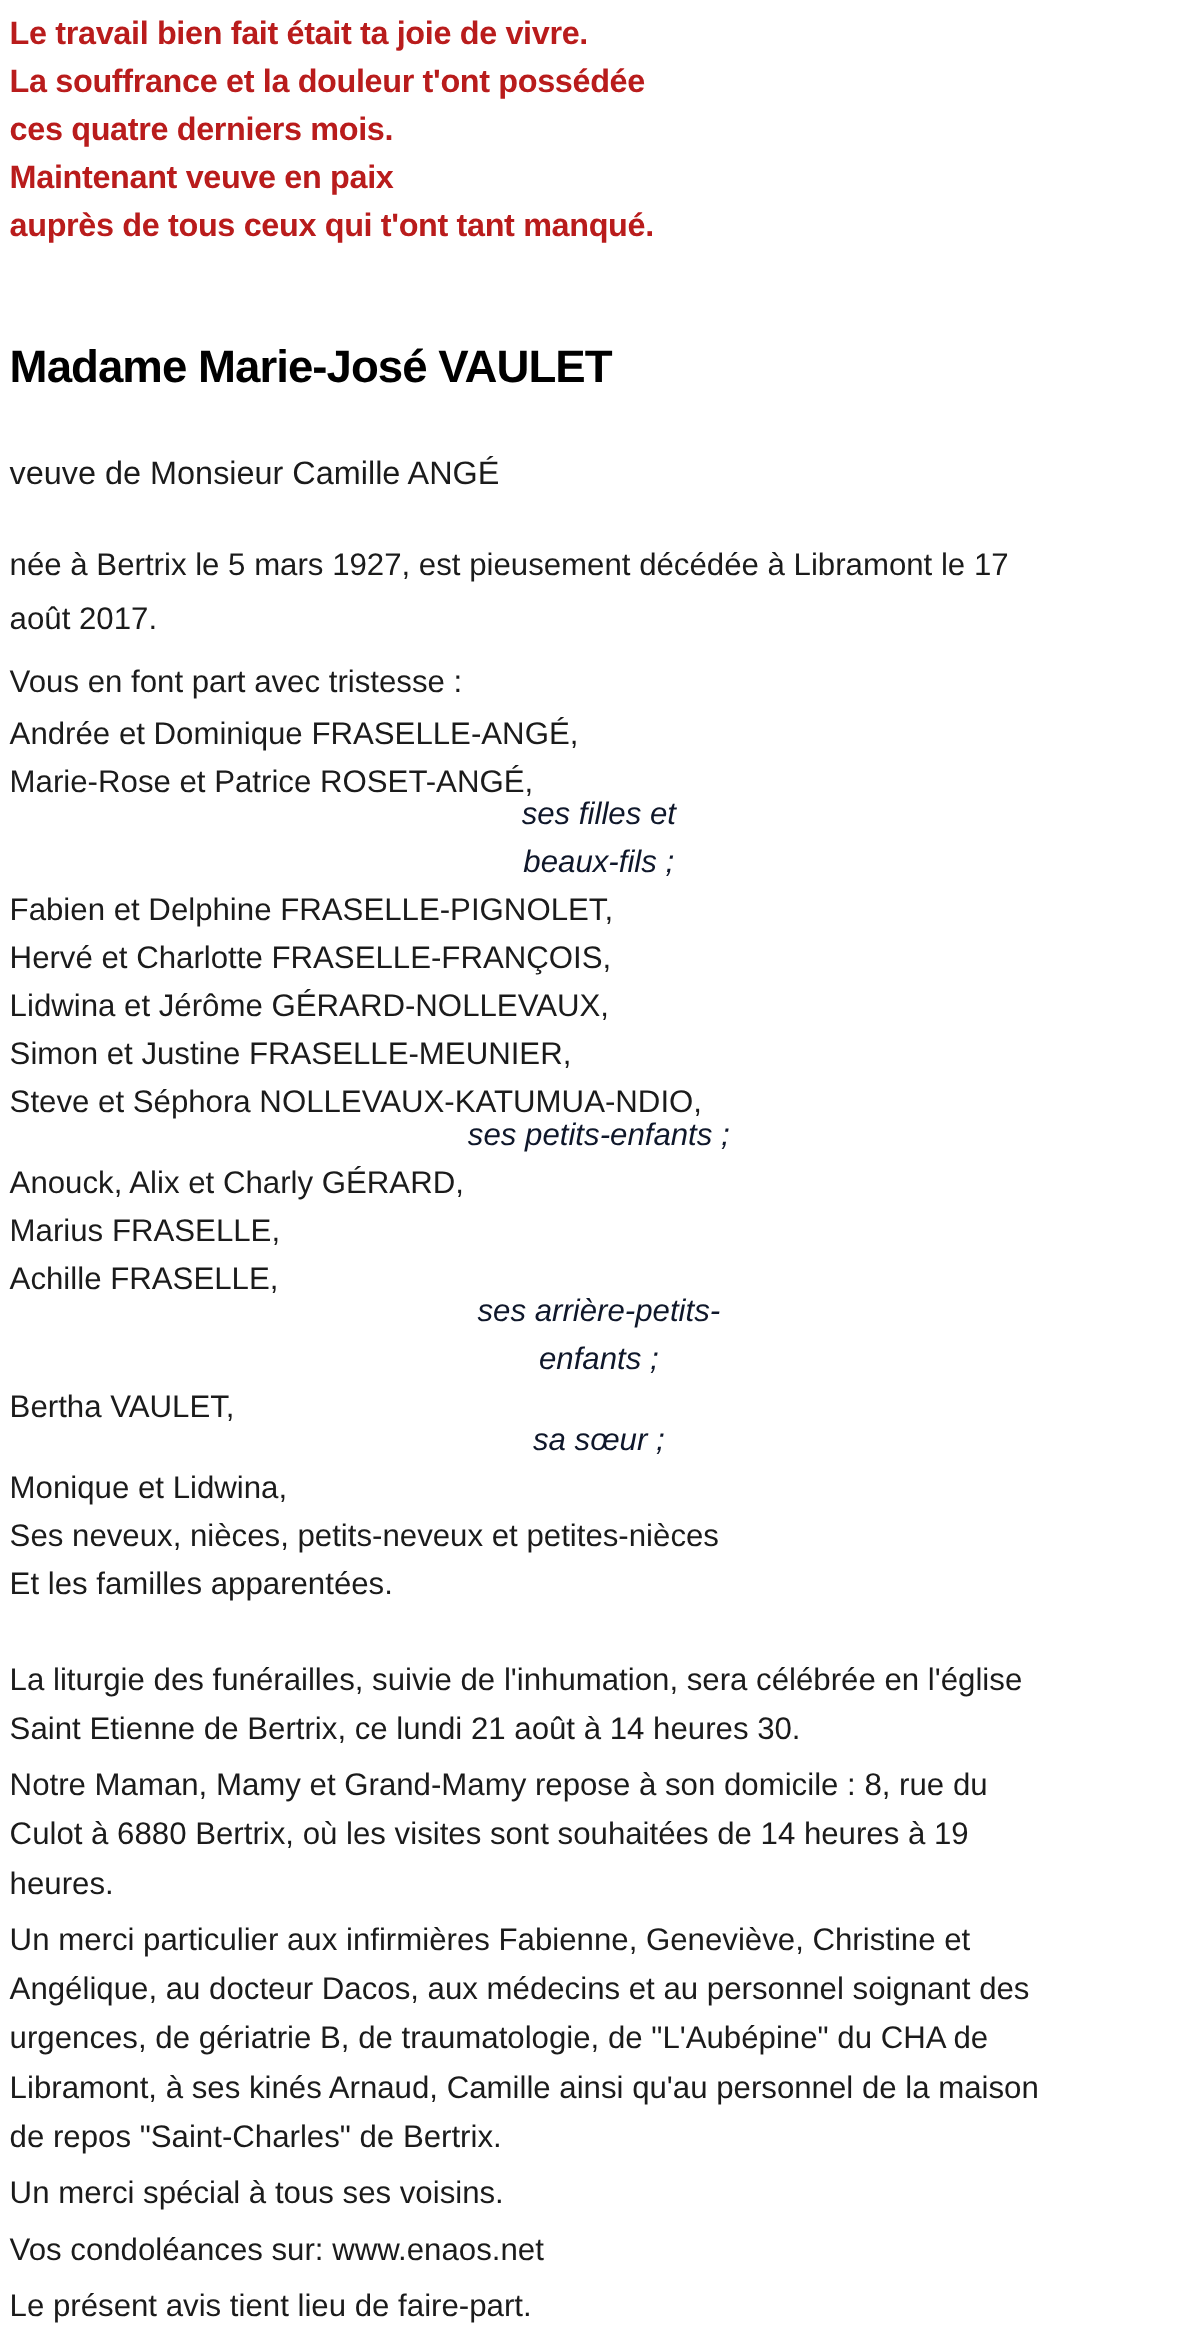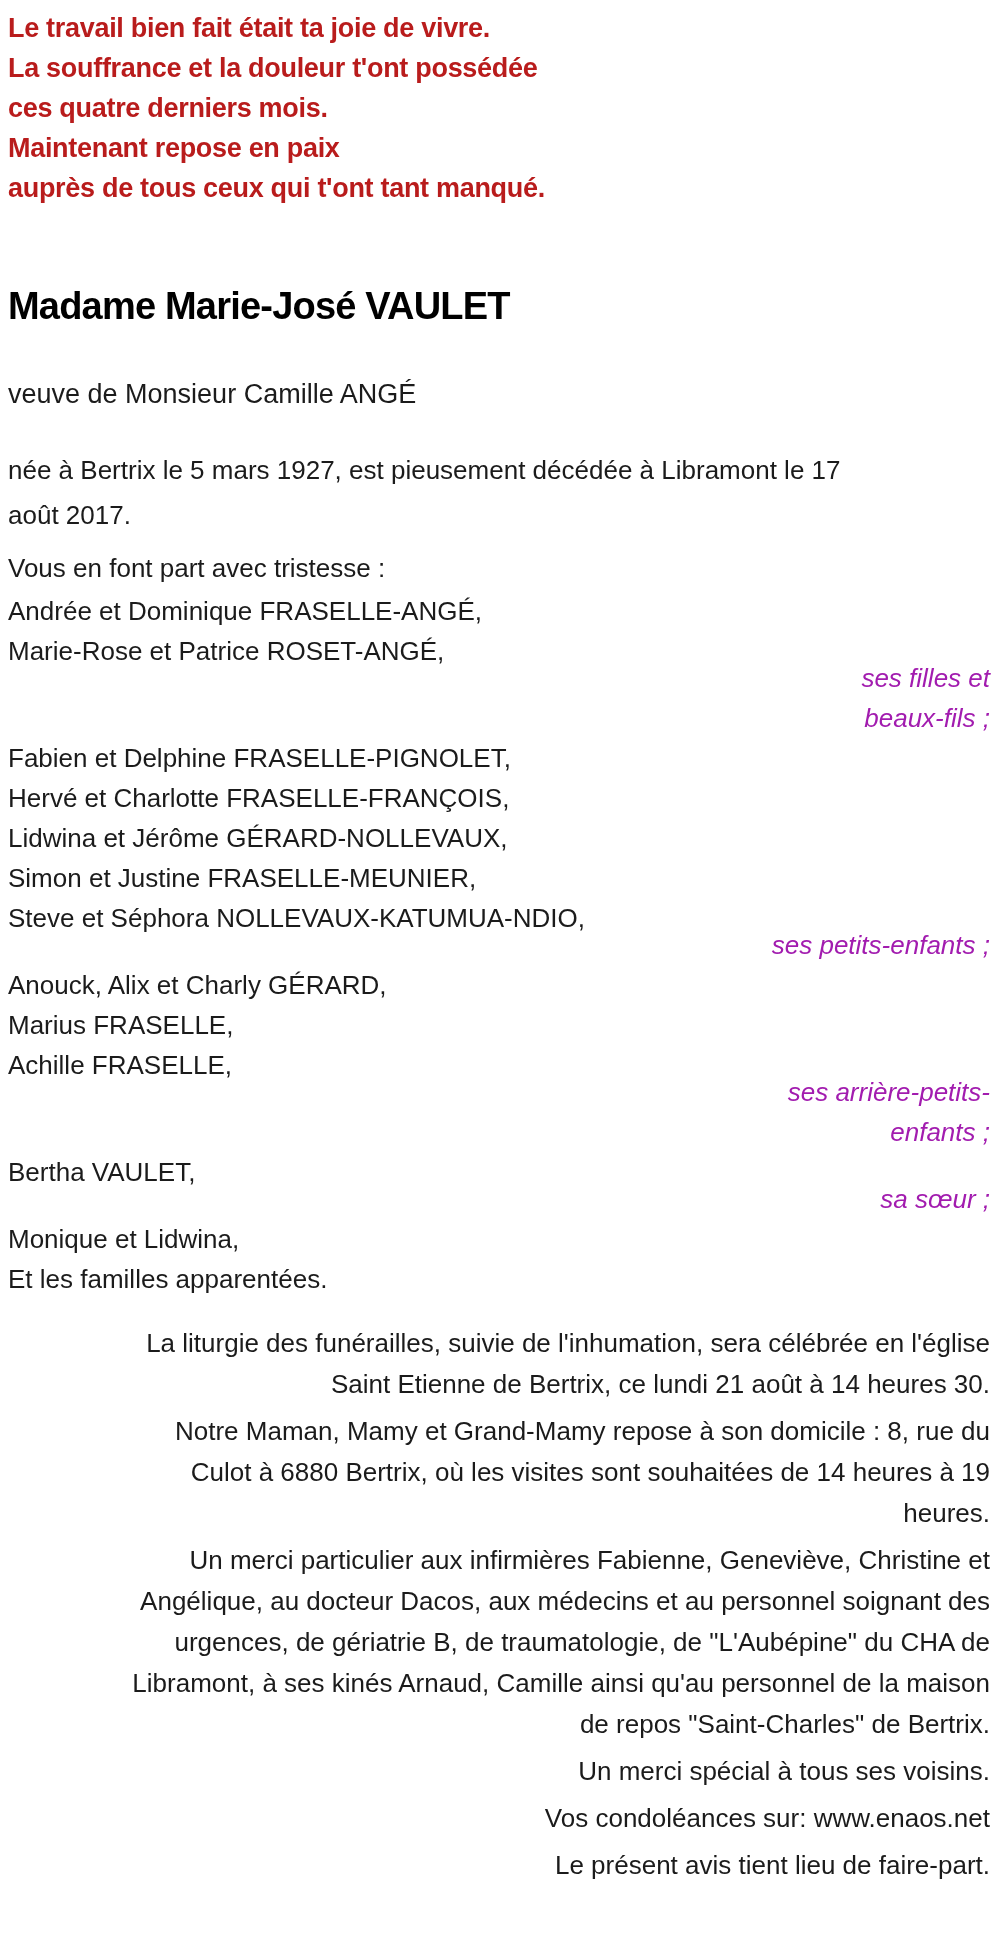--- a/index.html
+++ b/index.html
@@ -55,46 +55,45 @@
   }
   .names-line {
     font-size: 26px;
     line-height: 40px;
     white-space: nowrap;
   }
   .relation {
     font-size: 26px;
     line-height: 40px;
     font-style: italic;
-    text-align: right;
+    text-align: center;
     white-space: pre-line;
     margin-top: -13px;
-    color: #a21caf;
+    color: #0f172a;
   }
   .paragraphs {
-    margin-top: 24px;
-    text-align: right;
+    margin-top: 40px;
   }
   .para {
     margin: 0 0 6px 0;
     font-size: 26px;
     line-height: 41px;
     white-space: pre-line;
   }
 </style>
 </head>
 <body>
 
 <div class="page">
 
   <div class="epitaph">
     <div class="epitaph-line">Le travail bien fait était ta joie de vivre.</div>
     <div class="epitaph-line">La souffrance et la douleur t'ont possédée</div>
     <div class="epitaph-line">ces quatre derniers mois.</div>
-    <div class="epitaph-line">Maintenant repose en paix</div>
+    <div class="epitaph-line">Maintenant veuve en paix</div>
     <div class="epitaph-line">auprès de tous ceux qui t'ont tant manqué.</div>
   </div>
 
   <h1 class="title">Madame Marie-José VAULET</h1>
 
   <div class="subtitle">veuve de Monsieur Camille ANGÉ</div>
 
   <div class="birth-death">née à Bertrix le 5 mars 1927, est pieusement décédée à Libramont le 17
 août 2017.</div>
 
@@ -118,20 +117,21 @@
     <div class="names-line">Marius FRASELLE,</div>
     <div class="names-line">Achille FRASELLE,</div>
     <div class="relation">ses arrière-petits-
 enfants ;</div>
 
     <div class="names-line">Bertha VAULET,</div>
     <div class="relation">sa sœur ;</div>
 
     <div class="names-line">Monique et Lidwina,</div>
 
+    <div class="names-line">Ses neveux, nièces, petits-neveux et petites-nièces</div>
     <div class="names-line">Et les familles apparentées.</div>
 
   </div>
 
   <div class="paragraphs">
     <p class="para">La liturgie des funérailles, suivie de l'inhumation, sera célébrée en l'église
 Saint Etienne de Bertrix, ce lundi 21 août à 14 heures 30.</p>
     <p class="para">Notre Maman, Mamy et Grand-Mamy repose à son domicile : 8, rue du
 Culot à 6880 Bertrix, où les visites sont souhaitées de 14 heures à 19
 heures.</p>

